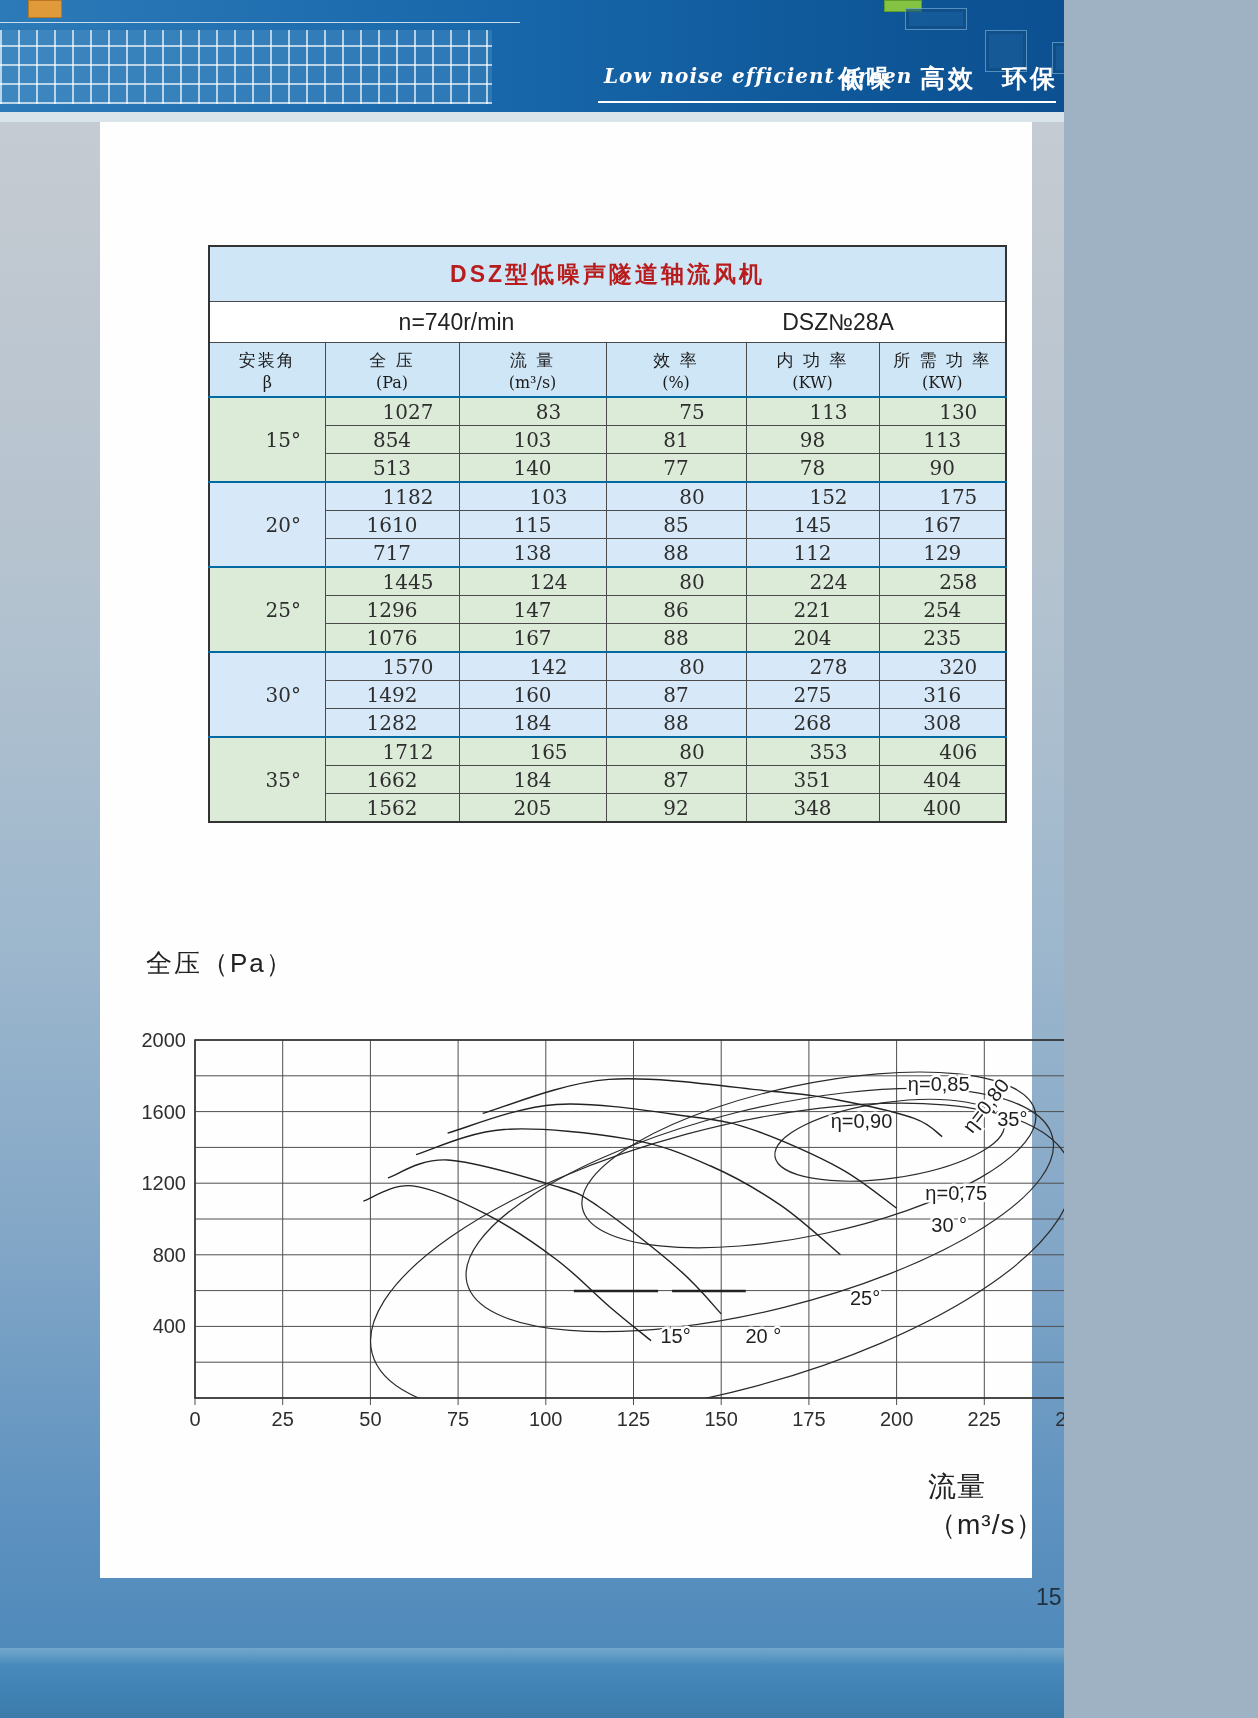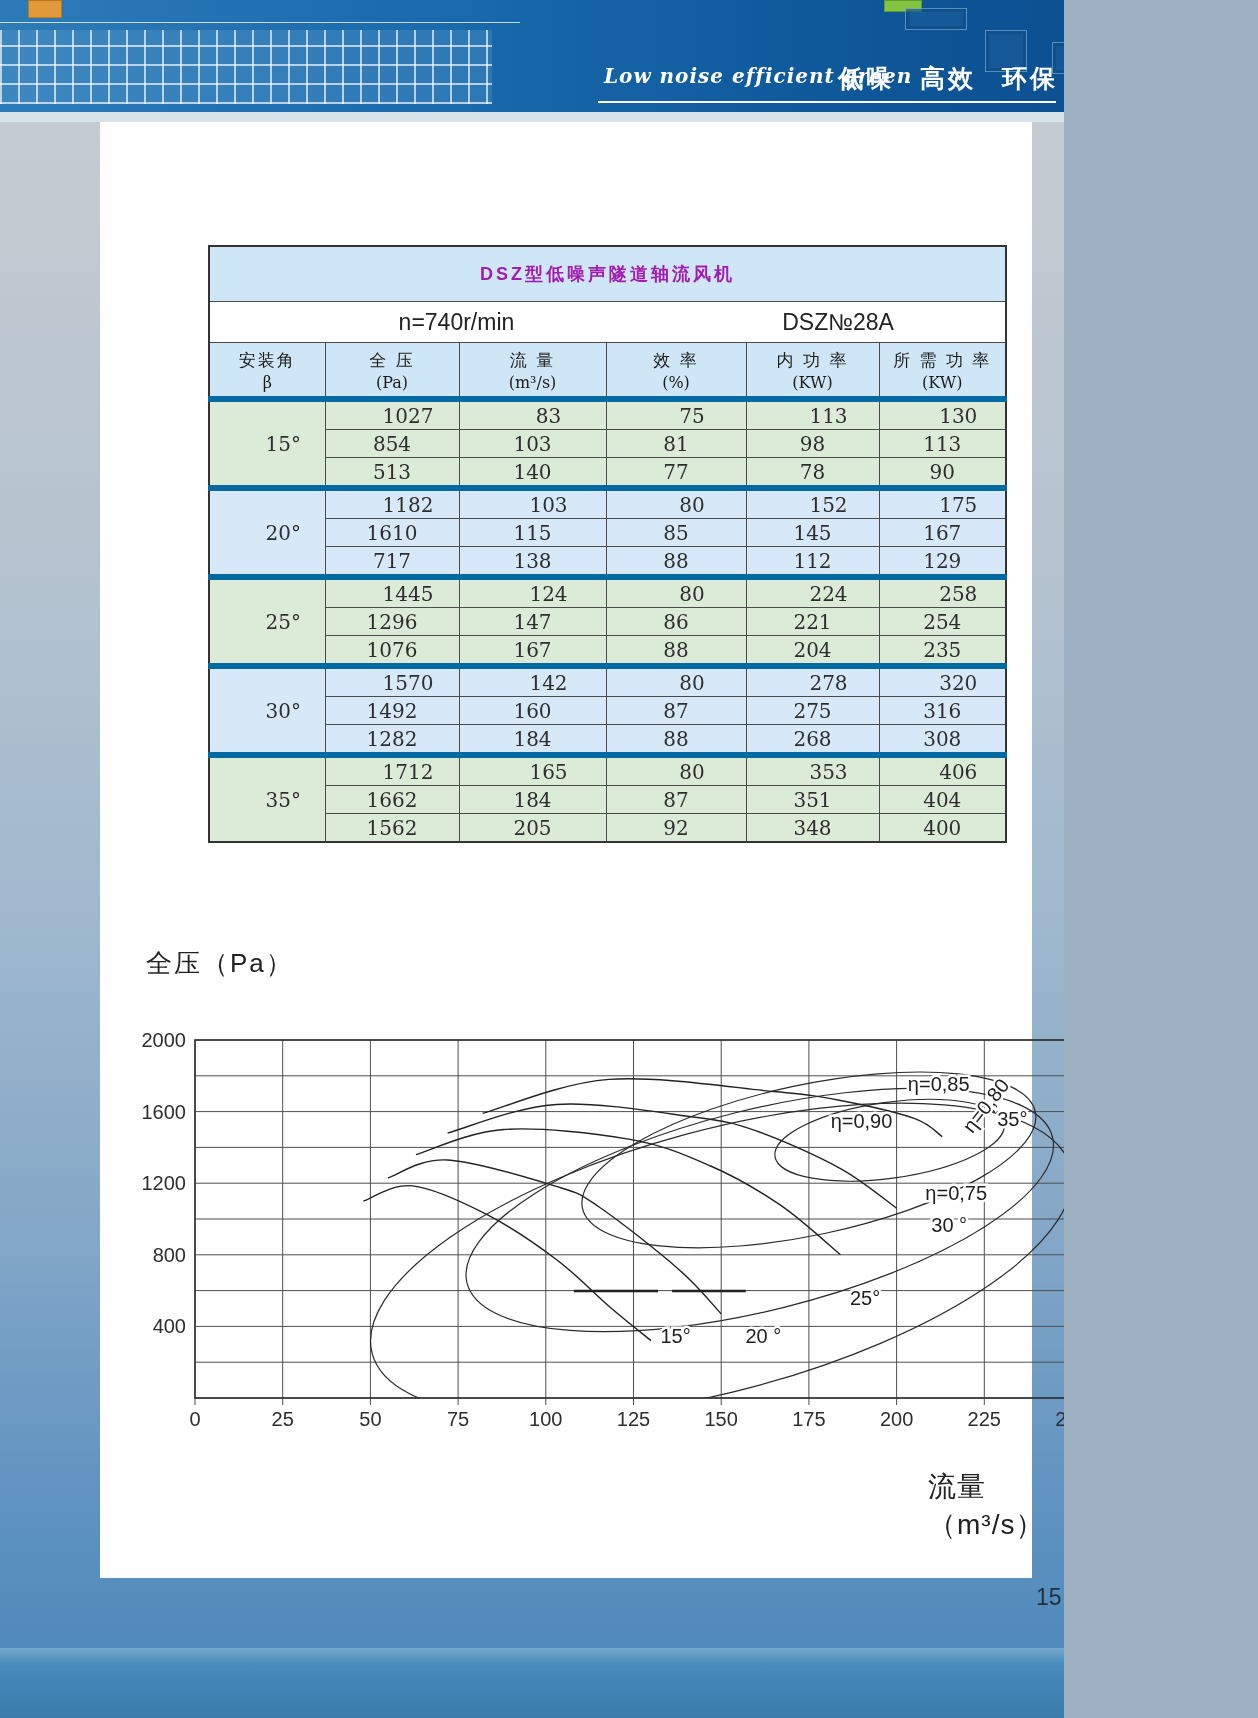--- a/index.html
+++ b/index.html
@@ -25,32 +25,32 @@
   .tagline-zh span{margin-right:26px;letter-spacing:3px;}
   .banner-underline{position:absolute;left:598px;top:101px;width:458px;height:2px;background:#fff;}
   .fan{position:absolute;left:1095px;top:16px;width:112px;height:112px;}
   .strip{position:absolute;left:0;top:112px;width:1258px;height:10px;background:#d9e3ea;}
   
   .page{position:absolute;left:100px;top:122px;width:932px;height:1456px;background:#fefefe;}
   
   .datatable{position:absolute;left:208px;top:245px;width:797px;border-collapse:collapse;table-layout:fixed;
     border:2px solid #333;background:#fff;}
   .datatable td,.datatable th{border:1px solid #4a4a4a;text-align:center;vertical-align:middle;padding:0;}
-  .title-row td{height:54px;background:var(--header-blue,#cfe6f7);font-size:18px;font-weight:600;letter-spacing:3px;color:#a21caf;}
+  .title-row td{height:54px;background:var(--header-blue,#cfe6f7);font-size:23px;font-weight:600;letter-spacing:3px;color:#b91c1c;}
   .sub-row td{height:40px;background:#fff;position:relative;font-size:23px;color:#222;}
   .sub-n{position:absolute;left:31%;top:50%;transform:translate(-50%,-50%);white-space:nowrap;}
   .sub-m{position:absolute;left:79%;top:50%;transform:translate(-50%,-50%);white-space:nowrap;}
   .head-row th{height:53px;background:var(--header-blue,#cfe6f7);font-weight:normal;
     font-family:"DejaVu Serif","Liberation Serif",serif;color:#1c1c1c;}
   .ch-l{font-size:17px;letter-spacing:2px;line-height:26px;}
   .ch-u{font-size:16px;line-height:20px;}
   .datatable tbody td{height:27px;font-family:"DejaVu Serif","Liberation Serif",serif;font-size:20px;color:#2e2e2e;}
   tr.green td{background:var(--row-green,#dcead8);}
   tr.blue td{background:var(--row-blue,#d7e9f8);}
-  tr.gstart td{border-top:6px solid #0369a1;padding-left:32px;}
+  tr.gstart td{border-top:2px solid #0369a1;padding-left:32px;}
   td.angle{font-size:19px;}
   
   .ylabel{position:absolute;left:146px;top:946px;font-size:26px;letter-spacing:2px;color:#222;}
   .chart-svg{position:absolute;left:130px;top:1010px;}
   .xlabel{position:absolute;left:928px;top:1468px;font-size:28px;color:#222;letter-spacing:1px;}
   .note{position:absolute;left:344px;top:1530px;font-size:21px;font-weight:bold;color:#0f0f0f;letter-spacing:.5px;}
   .pagenum{position:absolute;left:1036px;top:1584px;font-size:23px;color:#22313d;}
   .band{position:absolute;left:0;top:1648px;width:1258px;height:70px;
     background:linear-gradient(180deg,#74a7cb 0%,#478abb 25%,#3a7bab 100%);}
   svg text{font-family:"Liberation Sans",sans-serif;}

